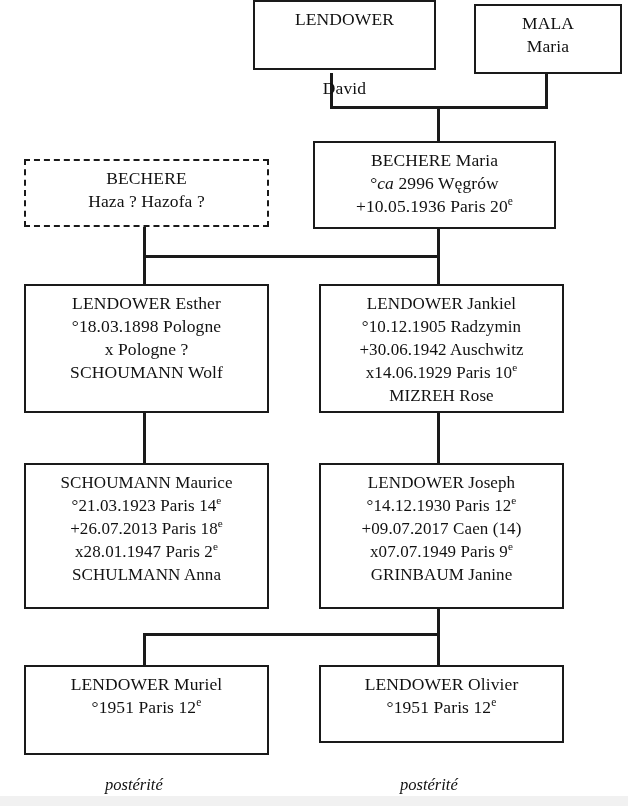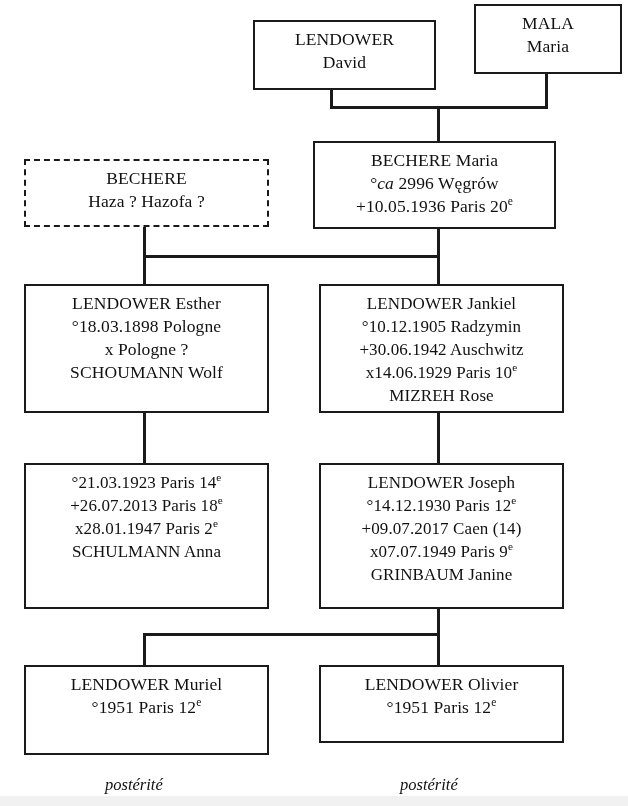--- a/index.html
+++ b/index.html
@@ -86,21 +86,21 @@
     z-index: 0;
   }
 </style>
 </head>
 <body>
 
 <div id="tree">
 
   <div class="footer-strip"></div>
 
-  <div class="node" style="left:253px; top:20px; width:183px; height:70px;">
+  <div class="node" style="left:253px; top:0; width:183px; height:70px;gap:46px;">
     <span class="ln">LENDOWER</span>
     <span class="ln">David</span>
   </div>
 
   <div class="node" style="left:474px; top:4px; width:148px; height:70px;">
     <span class="ln">MALA</span>
     <span class="ln">Maria</span>
   </div>
 
   <div class="conn v" style="left:330px; top:73px; height:35px;"></div>
@@ -135,20 +135,21 @@
     <span class="ln sm">°10.12.1905 Radzymin</span>
     <span class="ln sm">+30.06.1942 Auschwitz</span>
     <span class="ln sm"><span>x14.06.1929 Paris 10</span><sup class="ord">e</sup></span>
     <span class="ln sm">MIZREH Rose</span>
   </div>
 
   <div class="conn v" style="left:143px; top:412px; height:52px;"></div>
   <div class="conn v" style="left:437px; top:412px; height:52px;"></div>
 
   <div class="node" style="left:24px; top:463px; width:245px; height:146px;">
+    <span class="ln sm">SCHOUMANN Maurice</span>
     <span class="ln sm"><span>°21.03.1923 Paris 14</span><sup class="ord">e</sup></span>
     <span class="ln sm"><span>+26.07.2013 Paris 18</span><sup class="ord">e</sup></span>
     <span class="ln sm"><span>x28.01.1947 Paris 2</span><sup class="ord">e</sup></span>
     <span class="ln sm">SCHULMANN Anna</span>
   </div>
 
   <div class="node" style="left:319px; top:463px; width:245px; height:146px;">
     <span class="ln sm">LENDOWER Joseph</span>
     <span class="ln sm"><span>°14.12.1930 Paris 12</span><sup class="ord">e</sup></span>
     <span class="ln sm">+09.07.2017 Caen (14)</span>

